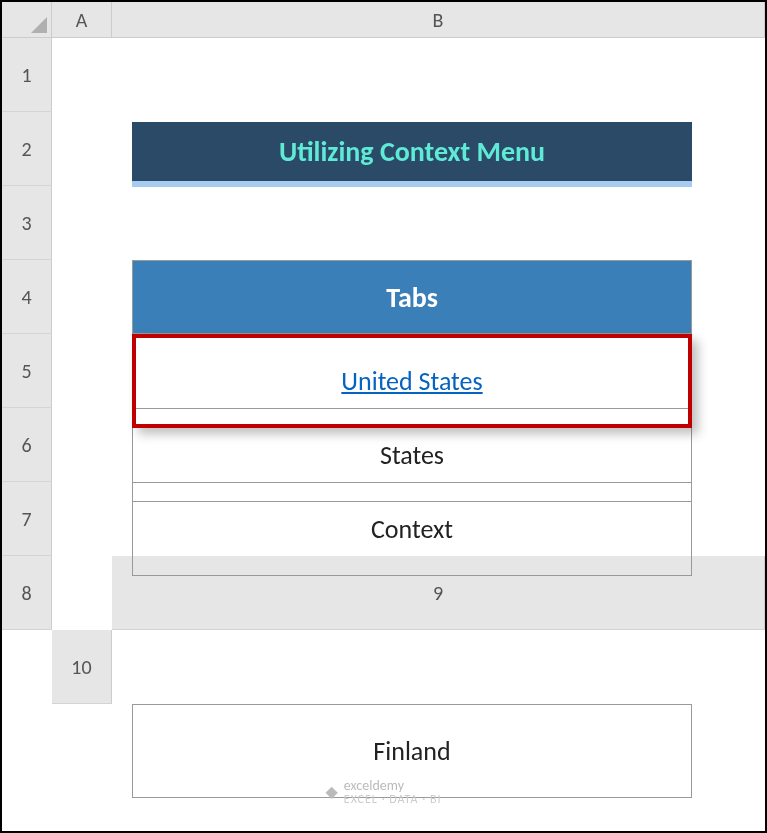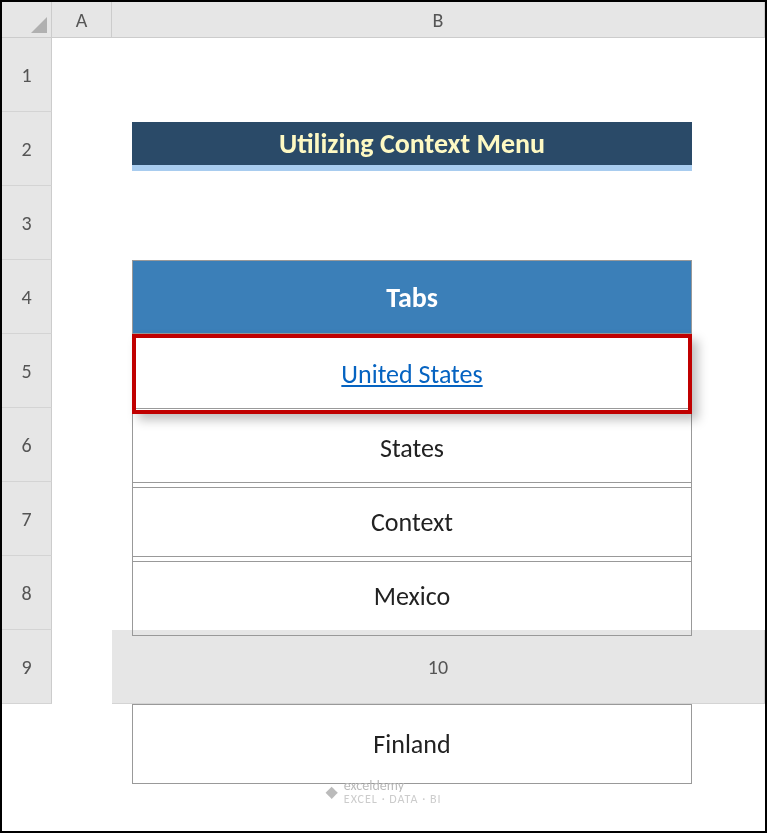--- a/index.html
+++ b/index.html
@@ -63,25 +63,25 @@
       border-right: 1px solid transparent;
     }
     .cell-a {
       border-right: 1px solid transparent;
     }
     .title-cell {
       padding: 10px 0 0 20px;
     }
     .title-banner {
       background: #2a4a68;
-      color: #fef9c3;
+      color: #5eead4;
       font-weight: bold;
       font-size: 28px;
       text-align: center;
-      padding: 4px 20px;
+      padding: 12px 20px;
       border-bottom: 6px solid #a8ccef;
       max-width: 560px;
     }
     .table-area {
       padding-left: 20px;
       grid-column: 3;
     }
     .tabs-header {
       background: #3b7fb8;
       color: #fff;
@@ -90,21 +90,21 @@
       text-align: center;
       border: 1px solid #999;
       height: 74px;
       display: flex;
       align-items: center;
       justify-content: center;
       max-width: 560px;
     }
     .country-cell {
       border: 1px solid #999;
-      height: 80px;
+      height: 94px;
       display: flex;
       align-items: center;
       justify-content: center;
       font-size: 26px;
       color: #222;
       max-width: 560px;
       position: relative;
     }
     .highlight {
       border: 4px solid #c00000;
@@ -184,25 +184,20 @@
   <div class="row-header">7</div>
   <div class="cell cell-a"></div>
   <div class="cell table-area">
     <div class="country-cell">
       <span>Context</span>
     </div>
   </div>
 
   <div class="row-header">8</div>
   <div class="cell cell-a"></div>
-  <div class="cell table-area">
-    <div class="country-cell">
-      <span>Mexico</span>
-    </div>
-  </div>
 
   <div class="row-header">9</div>
   <div class="cell cell-a"></div>
 
   <div class="row-header">10</div>
   <div class="cell cell-a"></div>
   <div class="cell table-area">
     <div class="country-cell">
       <span>Finland</span>
     </div>

